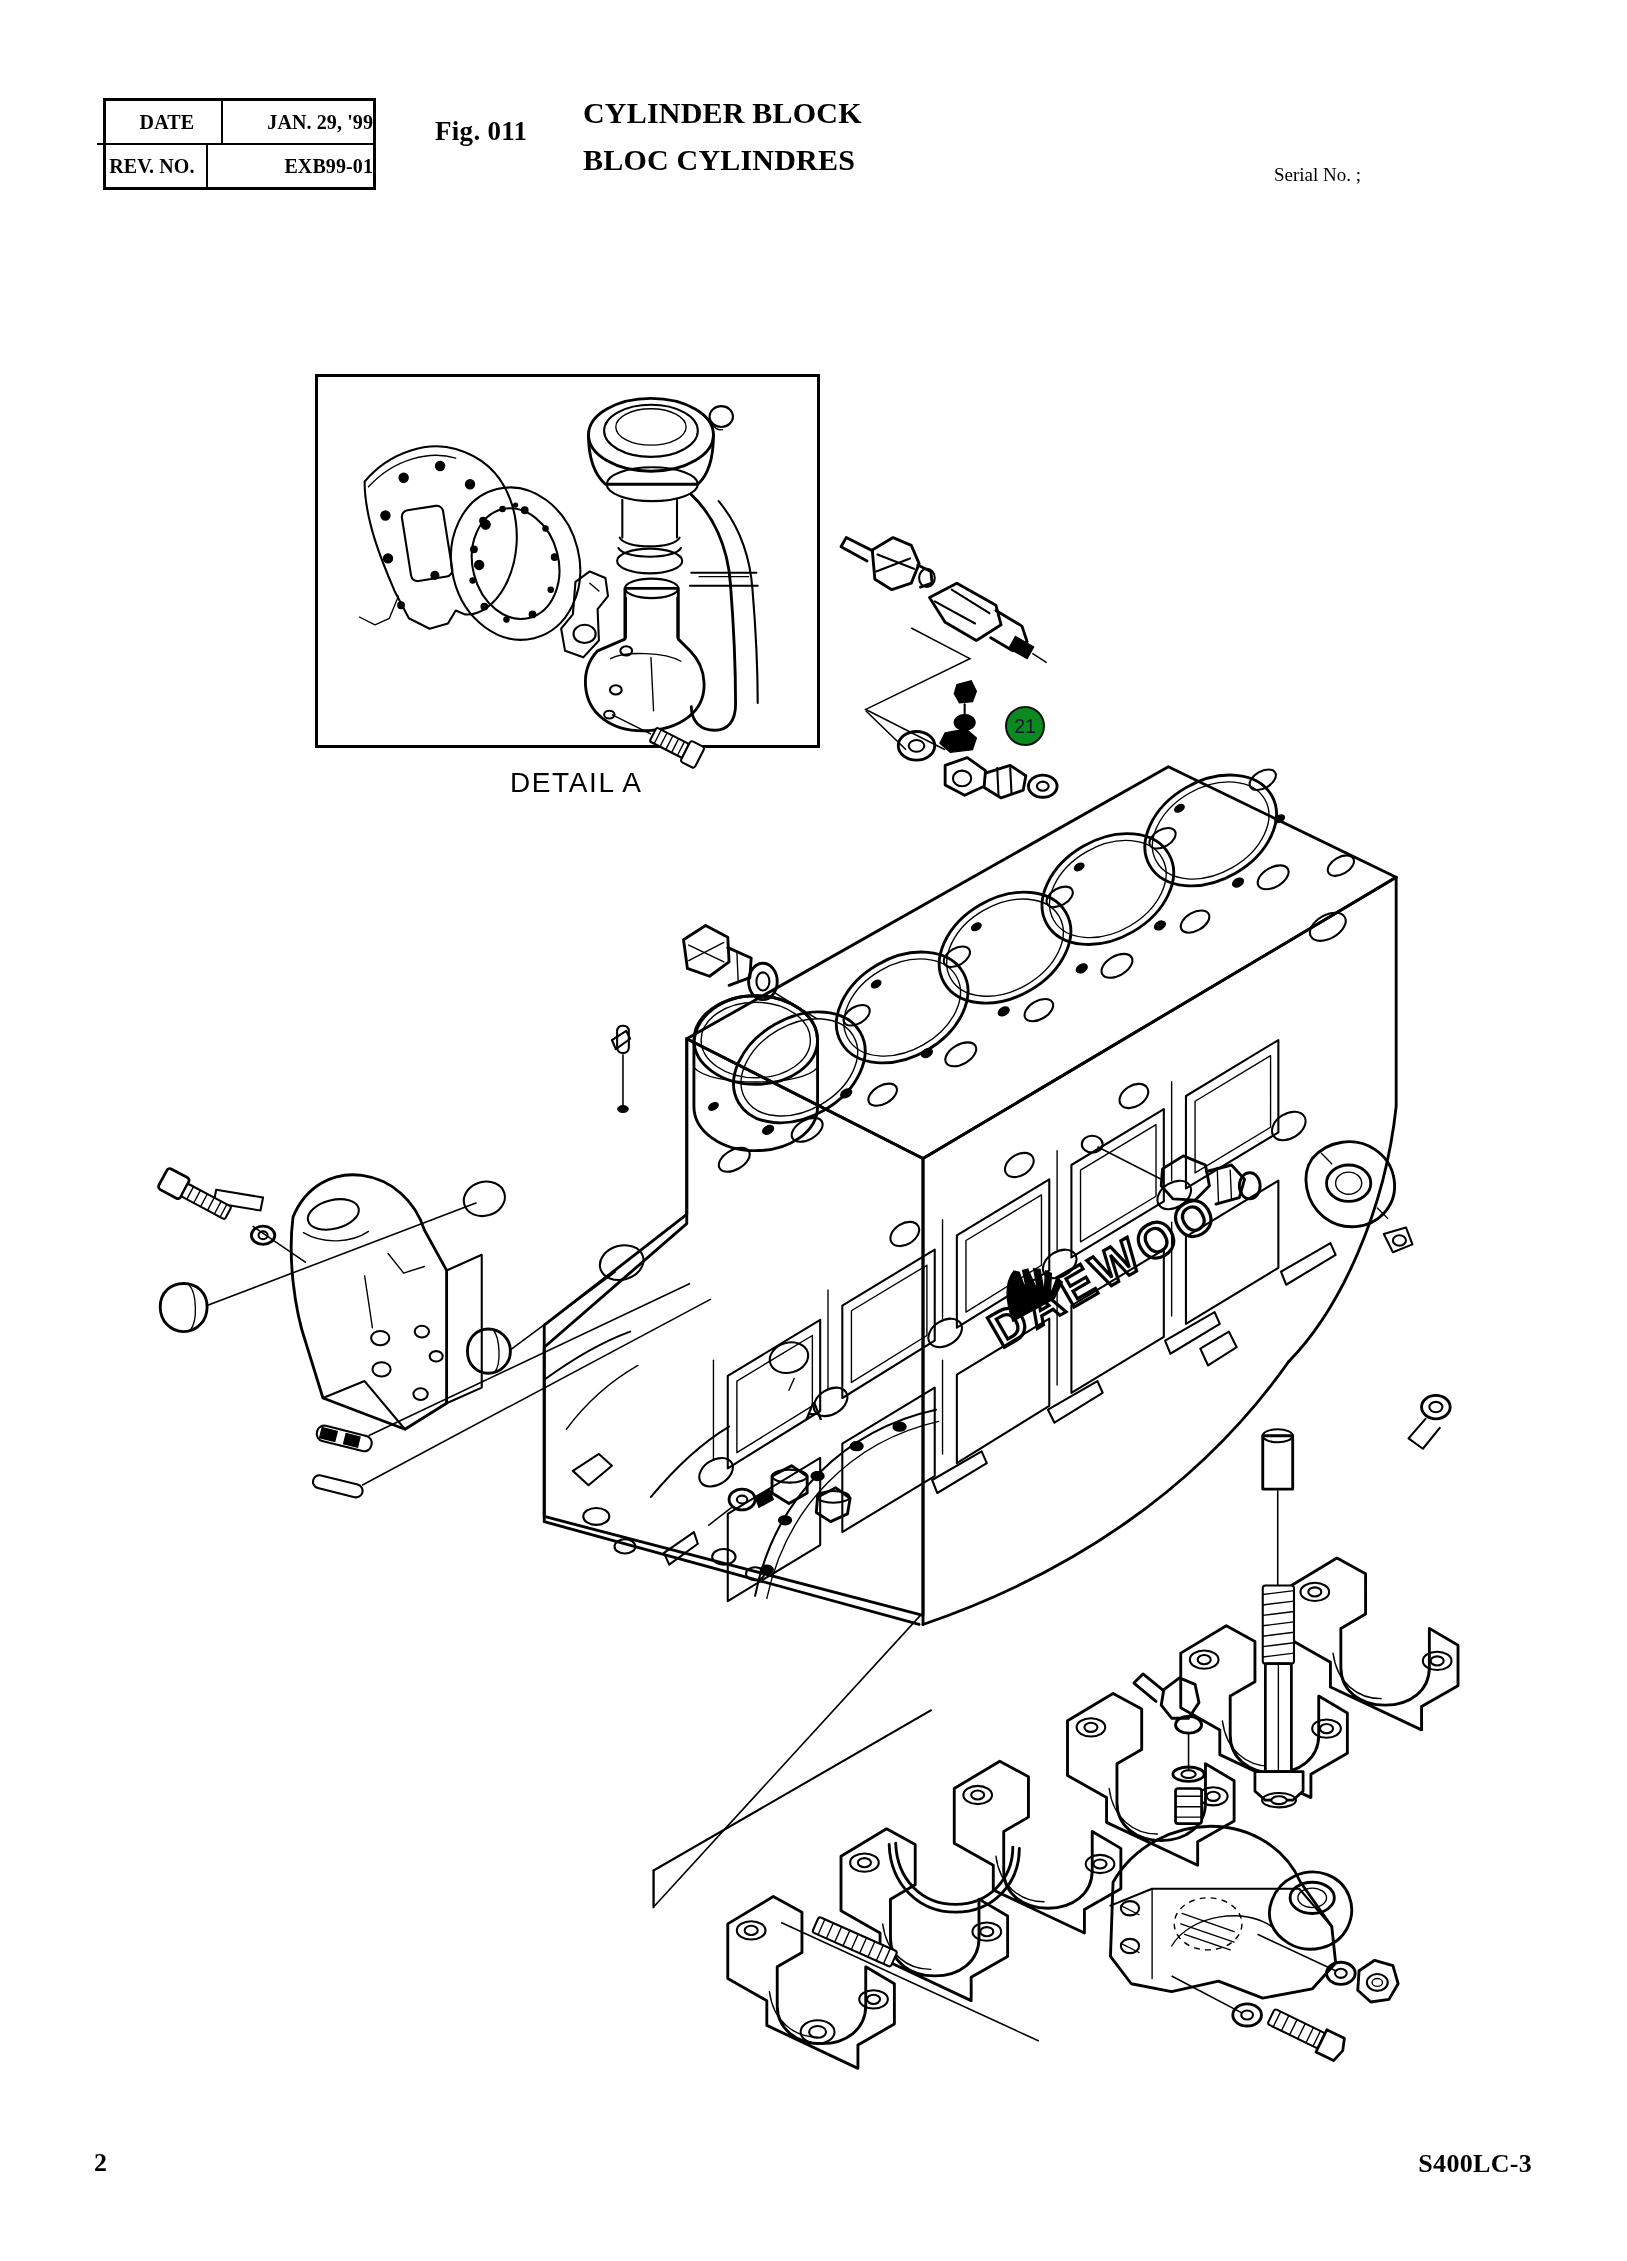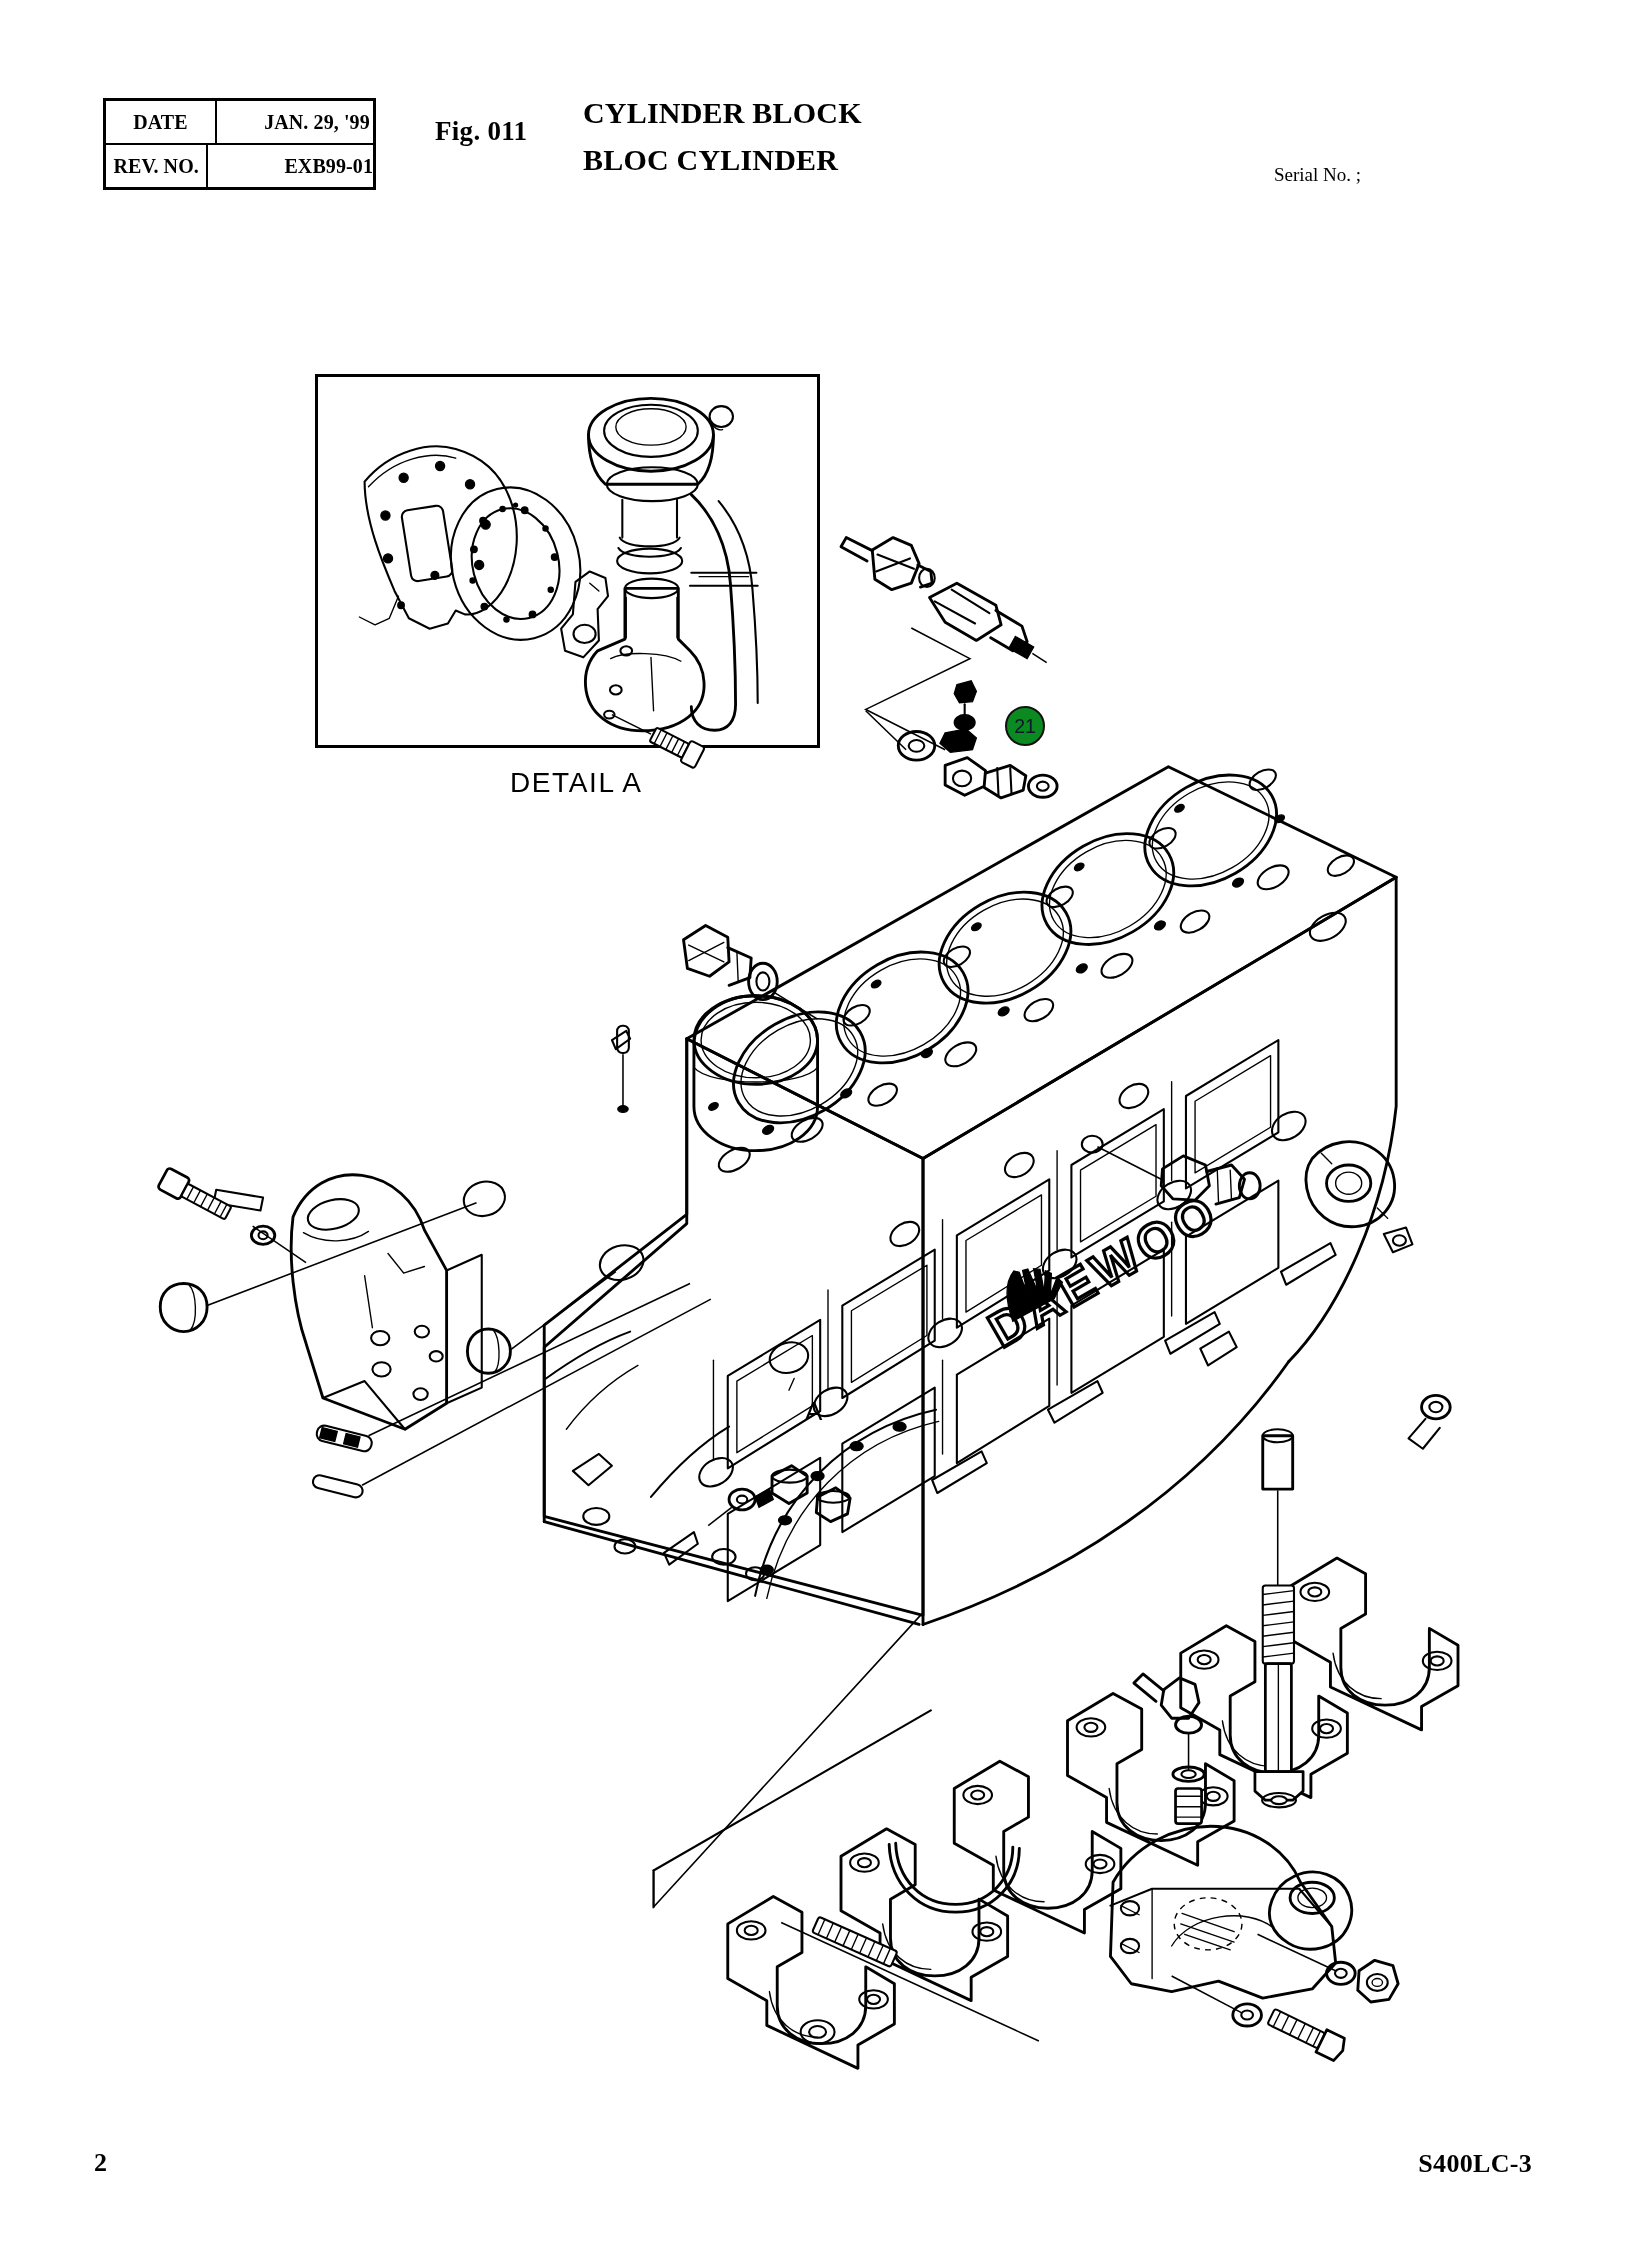--- a/index.html
+++ b/index.html
@@ -2,21 +2,21 @@
 <html style="font-size:10.4px"><head>
 <meta charset="utf-8">
 <style>
   html,body{margin:0;padding:0;background:#fff;}
   body{width:1628px;height:2261px;position:relative;overflow:hidden;
        font-family:"Liberation Serif",serif;color:#000;}
   .page{position:absolute;inset:0;background:#fff;}
 
   
   .hdr-table{position:absolute;left:103px;top:98px;width:273px;height:92px;
-             border:3.3px solid #000;box-sizing:border-box;display:flex;flex-direction:column;}
+             border:3.3px solid #000;box-sizing:border-box;display:flex;flex-direction:column;align-items:flex-end;}
   .hdr-row{flex:1;display:flex;}
   .hdr-row + .hdr-row{border-top:2.6px solid #000;gap:32px;}
   .hdr-cell{display:flex;align-items:center;justify-content:center;
             font-weight:700;font-size:20px;letter-spacing:0.1px;white-space:nowrap;}
   .hdr-cell.k{width:109px;border-right:2.6px solid #000;}
   .hdr-cell.v{flex:1;margin-left:44px;}
 
   .fig-no{position:absolute;left:435px;top:116px;font-size:27px;font-weight:700;
           letter-spacing:0.3px;}
   .title-en{position:absolute;left:583px;top:96px;font-size:30px;font-weight:700;
@@ -68,21 +68,21 @@
       <div class="hdr-cell v">JAN. 29, '99</div>
     </div>
     <div class="hdr-row">
       <div class="hdr-cell k">REV. NO.</div>
       <div class="hdr-cell v">EXB99-01</div>
     </div>
   </div>
 
   <div class="fig-no">Fig. 011</div>
   <div class="title-en">CYLINDER BLOCK</div>
-  <div class="title-fr">BLOC CYLINDER</div>
+  <div class="title-fr">BLOC CYLINDRES</div>
   <div class="serial">Serial No. ;</div>
 
   <div class="detail-box"></div>
   <div class="detail-label">DETAIL  A</div>
 
   <svg class="dwg" viewBox="0 0 2501 3474" xmlns="http://www.w3.org/2000/svg">
 
     <g>
 
       <path class="ln" d="M560 740 C 600 692 660 678 700 690 C 742 702 770 730 784 768

